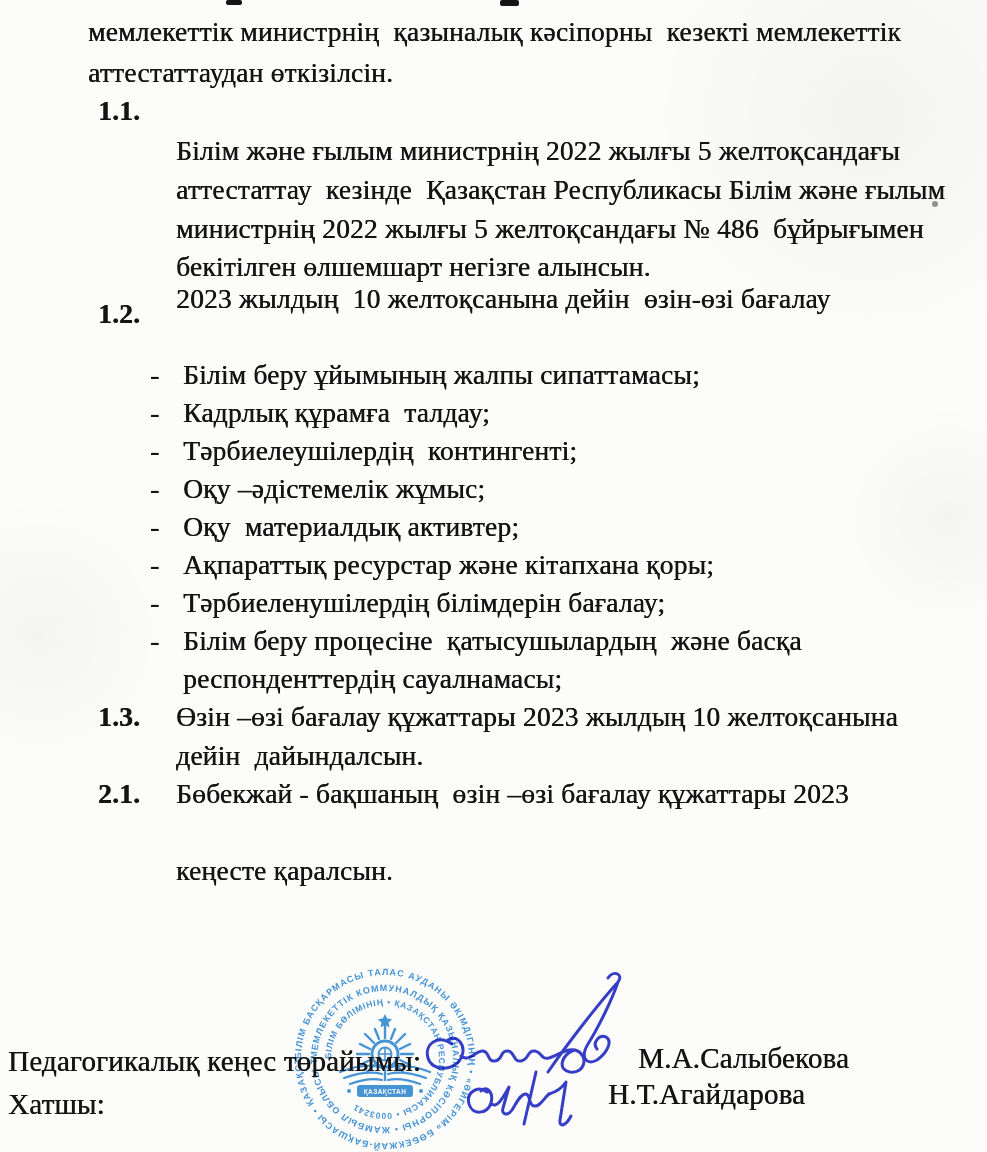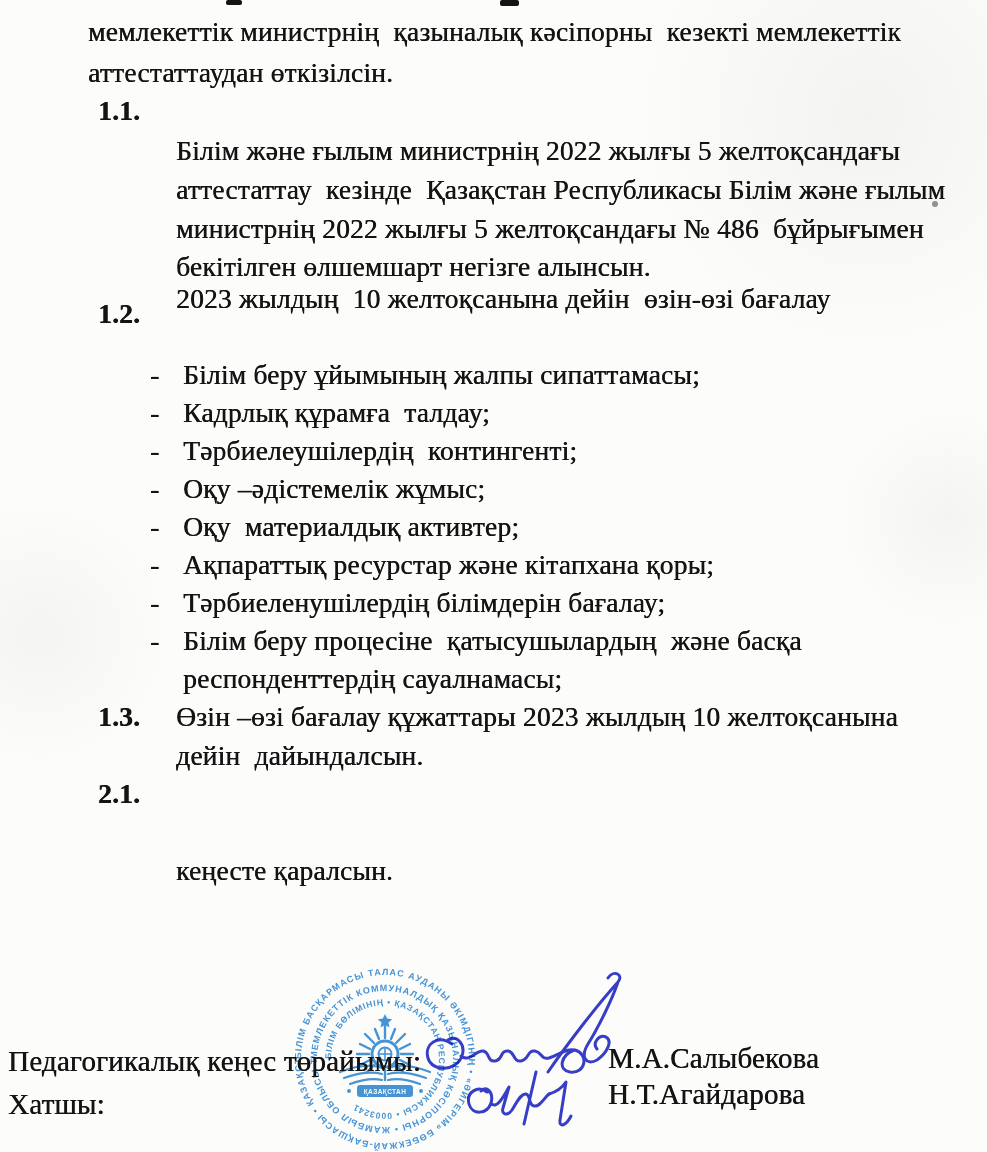--- a/index.html
+++ b/index.html
@@ -92,20 +92,21 @@
 
   <div class="line" style="left:150px;top:625px">-</div>
   <div class="line" style="left:183px;top:625px">Білім беру процесіне  қатысушылардың  және басқа</div>
   <div class="line" style="left:183px;top:663px">респонденттердің сауалнамасы;</div>
 
   <div class="line num" style="left:98px;top:701px">1.3.</div>
   <div class="line" style="left:176px;top:701px">Өзін –өзі бағалау құжаттары 2023 жылдың 10 желтоқсанына</div>
   <div class="line" style="left:176px;top:740px">дейін  дайындалсын.</div>
 
   <div class="line num" style="left:98px;top:778px">2.1.</div>
+  <div class="line" style="left:176px;top:778px">Бөбекжай - бақшаның  өзін –өзі бағалау құжаттары 2023</div>
   <div class="line" style="left:176px;top:855px">кеңесте қаралсын.</div>
 
   <svg class="stamp-svg" viewBox="0 0 274 274">
     <defs>
       <path id="ringO" d="M 137,137 m -84,0 a 84,84 0 1,1 168,0 a 84,84 0 1,1 -168,0"></path>
       <path id="ringM" d="M 137,137 m -68,0 a 68,68 0 1,1 136,0 a 68,68 0 1,1 -136,0"></path>
       <path id="ringI" d="M 137,137 m -54,0 a 54,54 0 1,1 108,0 a 54,54 0 1,1 -108,0"></path>
     </defs>
     <g fill="#3a8ed6" stroke="#3a8ed6">
 
@@ -150,21 +151,21 @@
 
         <rect x="109" y="163" width="56" height="12" rx="3" stroke="none"></rect>
         <text class="banner-text" x="137" y="172" text-anchor="middle" fill="#ffffff" stroke="none">ҚАЗАҚСТАН</text>
         <circle cx="101" cy="169" r="2" stroke="none"></circle>
         <circle cx="173" cy="169" r="2" stroke="none"></circle>
       </g>
     </g>
   </svg>
 
   <div class="line sig-row" style="left:8px;top:1045px">Педагогикалық кеңес төрайымы:</div>
-  <div class="line sig-row" style="left:608px;top:1042px">М.А.Салыбекова</div>
+  <div class="line sig-row" style="left:638px;top:1042px">М.А.Салыбекова</div>
   <div class="line sig-row" style="left:8px;top:1088px">Хатшы:</div>
   <div class="line sig-row" style="left:608px;top:1078px">Н.Т.Агайдарова</div>
 
   <svg class="sig-ink" viewBox="0 0 987 1152">
     <g fill="none" stroke="#2b33c6" stroke-width="3" stroke-linecap="round" stroke-linejoin="round">
 
       <g>
         <path d="M452 1044 C438 1034 424 1044 428 1058 C432 1072 456 1072 462 1056 C466 1044 456 1034 448 1040
                  M461 1056 C469 1063 476 1050 483 1051 C490 1052 487 1062 495 1061 C503 1060 500 1050 508 1051
                  C515 1052 513 1062 521 1061 C529 1060 527 1050 535 1051 C542 1052 541 1060 549 1058

